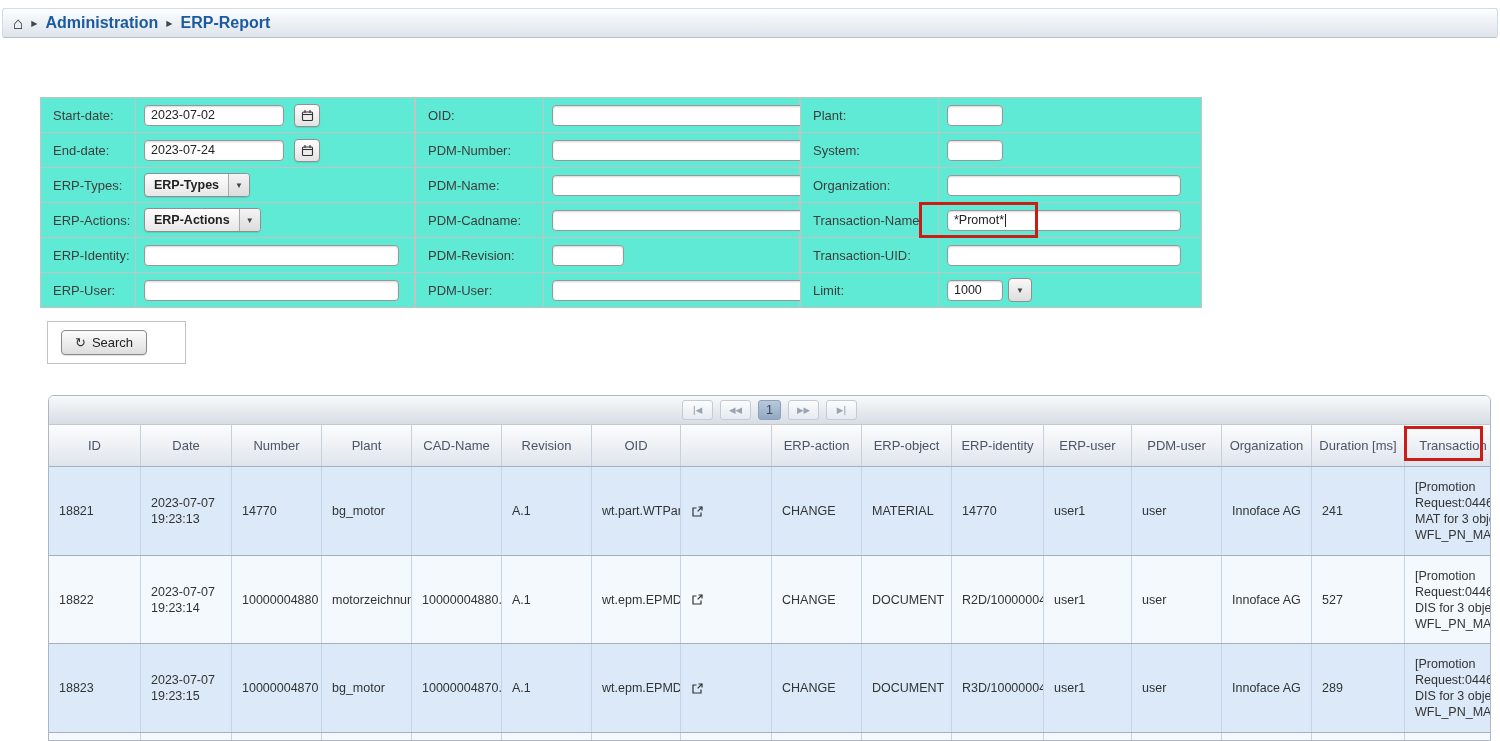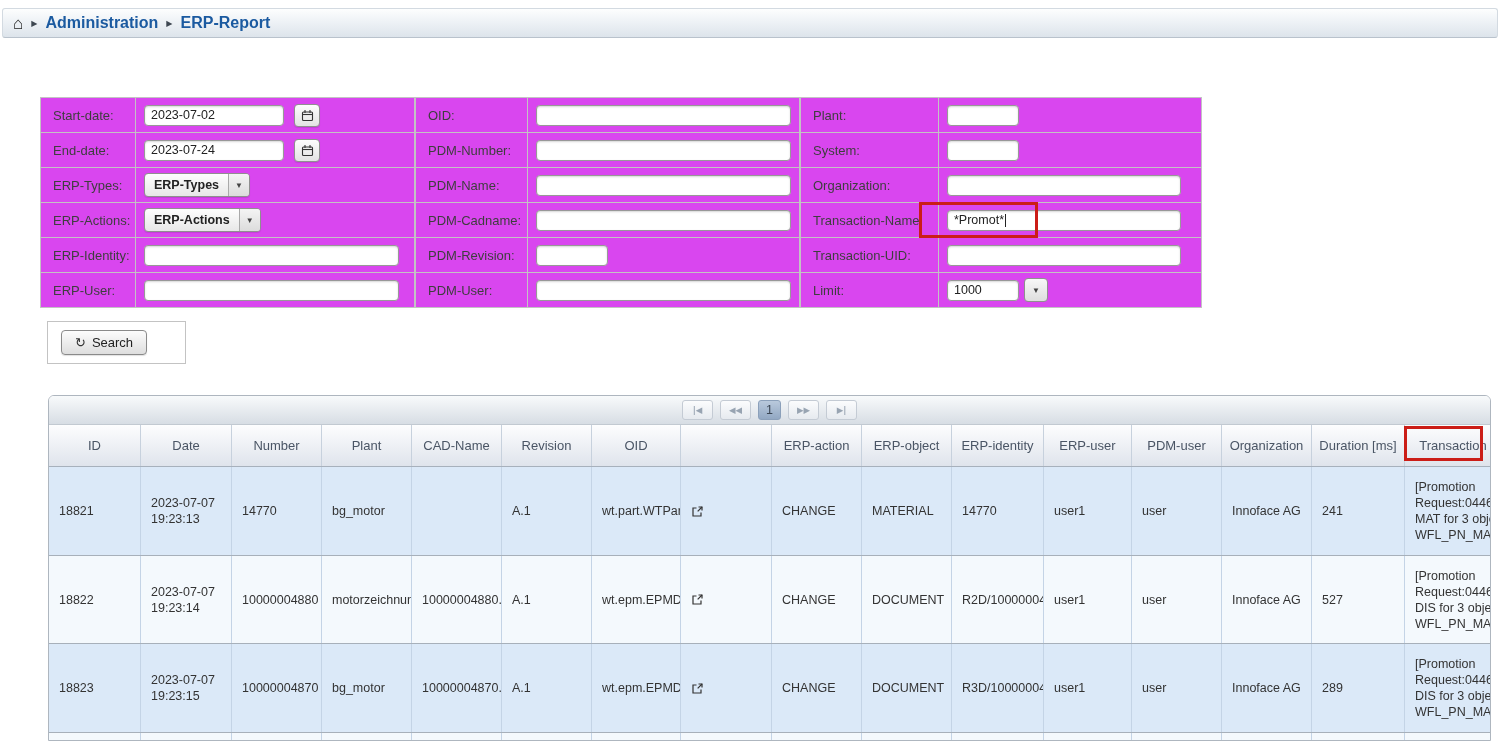--- a/index.html
+++ b/index.html
@@ -14,38 +14,38 @@
     position:absolute; left:2px; right:2px; top:8px; height:30px;
     background:linear-gradient(180deg,#fdfefe 0%,#eef2f6 45%,#dde4eb 100%);
     border:1px solid #d3dae1; border-bottom:1px solid #b9c2cc; border-radius:3px;
     display:flex; align-items:center; padding-left:10px;
   }
   .home { font-size:17px; color:#222; font-weight:bold; line-height:1; cursor:pointer; }
   .sep { font-size:8px; color:#3d4650; margin:0 8px; }
   .crumb { font-weight:bold; color:#1b5aa0; text-decoration:none; cursor:pointer; font-size:16px; }
 
   
-  .ftable { position:absolute; top:97px; background:#d946ef; border-top:1px solid #c3c3c3; border-left:1px solid #c3c3c3; }
+  .ftable { position:absolute; top:97px; background:#5eead4; border-top:1px solid #c3c3c3; border-left:1px solid #c3c3c3; }
   .ft1 { left:40px;  width:375px; }
   .ft2 { left:415px; width:385px; }
   .ft3 { left:800px; width:402px; }
   .frow { display:flex; height:35px; border-bottom:1px solid #c3c3c3; border-right:1px solid #c3c3c3; }
   .flabel { display:flex; align-items:center; padding-left:12px; border-right:1px solid #c3c3c3; color:#3e3e3e; flex:none; }
   .ft1 .flabel { width:95px; }
-  .ft2 .flabel { width:112px; }
+  .ft2 .flabel { width:128px; }
   .ft3 .flabel { width:138px; }
   .ffield { flex:1; display:flex; align-items:center; padding-left:8px; }
 
   .inp {
     height:21px; border:1px solid #989898; border-radius:4px; background:#fff;
     box-shadow:inset 0 1px 2px rgba(0,0,0,.16); padding:0 6px; font-size:12.5px;
     color:#222; font-family:"Liberation Sans", sans-serif; outline:none;
     display:inline-flex; align-items:center;
   }
-  .w140{width:140px}.w255{width:255px}.w258{width:234px}.w72{width:72px}.w76{width:72px}
+  .w140{width:140px}.w255{width:255px}.w258{width:234px}.w72{width:72px}.w76{width:56px}
   .cal-btn {
     width:26px; height:23px; margin-left:10px; border:1px solid #909090; border-radius:4px;
     background:linear-gradient(#fdfdfd,#e3e3e3); display:inline-flex; align-items:center; justify-content:center;
     cursor:pointer; box-shadow:0 1px 1px rgba(0,0,0,.10);
   }
   .ddl {
     display:inline-flex; align-items:stretch; height:24px; border:1px solid #8f8f8f; border-radius:4px;
     background:linear-gradient(#fefefe,#e7e7e7); box-shadow:0 1px 1px rgba(0,0,0,.10); cursor:pointer;font-weight:bold;
   }
   .ddl-label { padding:0 9px; display:flex; align-items:center; font-size:12.5px; color:#222; }

